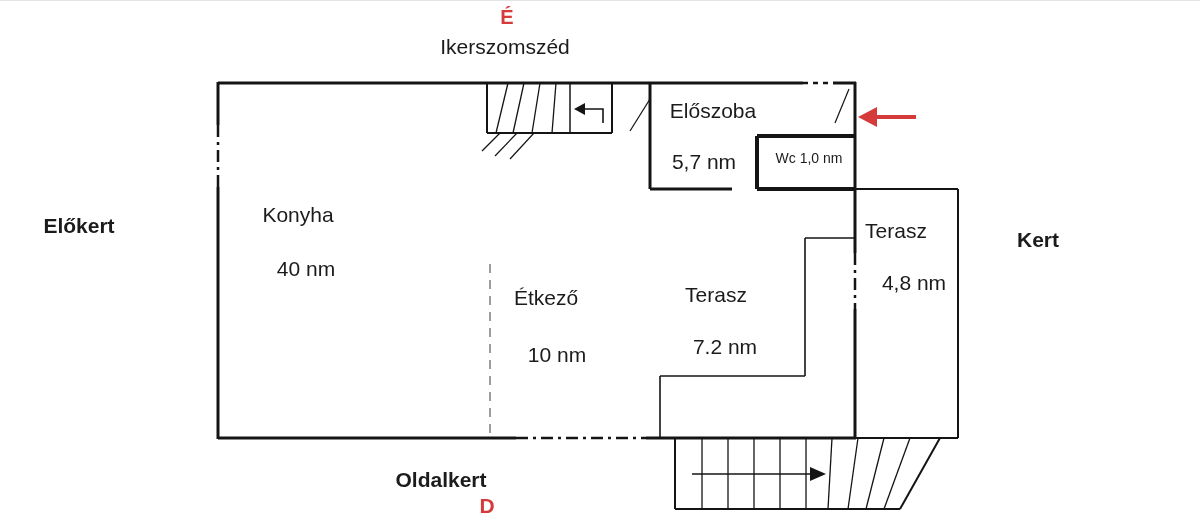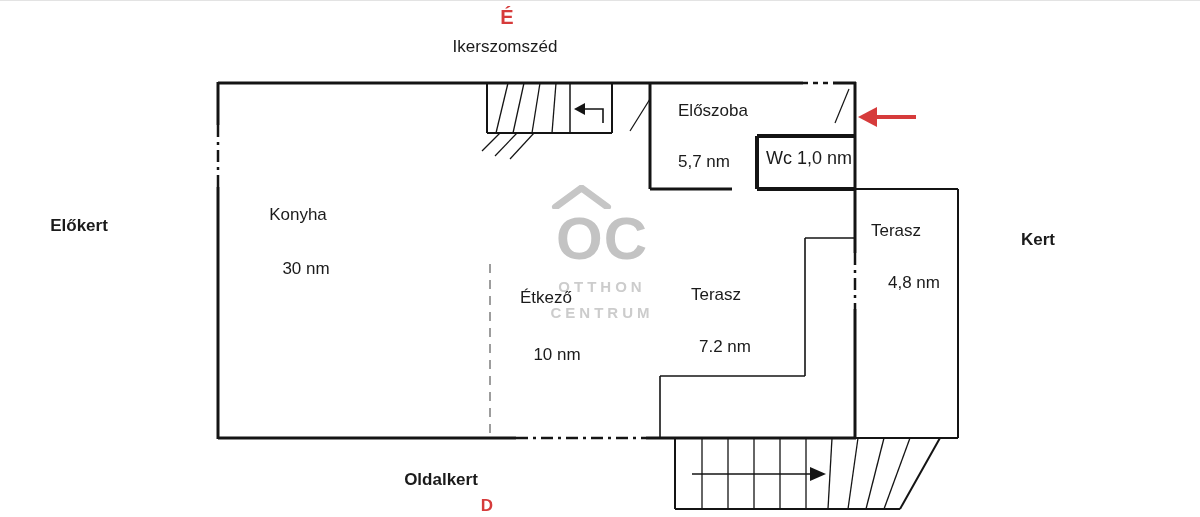--- a/index.html
+++ b/index.html
@@ -4,47 +4,39 @@
 <style>
   html,body{margin:0;padding:0;background:#fff;}
   .stage{
     position:relative;width:1200px;height:517px;background:#ffffff;
     font-family:"Liberation Sans",sans-serif;overflow:hidden;
     border-top:1px solid #e3e3e3;box-sizing:border-box;
   }
   .linework{position:absolute;left:0;top:0;}
   .lbl{
     position:absolute;transform:translate(-50%,-50%);
-    font-size:17px;color:#1b1b1b;white-space:nowrap;z-index:3;
+    font-size:21px;color:#1b1b1b;white-space:nowrap;z-index:3;
   }
   .lbl.bold{font-weight:bold;}
   .lbl.red{color:#d63b3b;font-weight:bold;}
   .lbl.big{font-size:20px;}
-  .lbl.sm{font-size:18px;}
+  .lbl.sm{font-size:14px;}
   .watermark{
     position:absolute;left:602px;top:184px;transform:translateX(-50%);
     text-align:center;z-index:1;user-select:none;
   }
   .wm-roof{display:block;margin:0 auto;position:relative;left:-21px;}
   .wm-oc{font-size:60px;font-weight:bold;line-height:1;letter-spacing:1px;color:#c3c3c3;}
   .wm-line{font-size:15px;font-weight:bold;letter-spacing:4px;color:#cccccc;margin-top:9px;}
 </style>
 </head>
 <body>
 
 <div class="stage">
 
-  <div class="watermark">
-    <svg class="wm-roof" width="64" height="24" viewBox="0 0 64 24">
-      <polyline points="6,22 32,3 58,22" fill="none" stroke="#c6c6c6" stroke-width="7" stroke-linecap="round"></polyline>
-    </svg>
-    <div class="wm-oc">OC</div>
-    <div class="wm-line">OTTHON</div>
-    <div class="wm-line">CENTRUM</div>
-  </div>
 
   <svg class="linework" width="1200" height="517" viewBox="0 0 1200 517" style="z-index:2;">
 
     <g stroke="#141414" fill="none">
 
       <path d="M218 82 H803" stroke-width="3"></path>
       <path d="M803 82 H833" stroke-width="2.5" stroke-dasharray="5 5"></path>
       <path d="M833 82 H856" stroke-width="3"></path>
 
       <path d="M218 81 V124" stroke-width="3"></path>
@@ -137,21 +129,21 @@
   </svg>
 
   <div class="lbl red big" style="left:507px;top:16px">É</div>
   <div class="lbl" style="left:505px;top:46px">Ikerszomszéd</div>
   <div class="lbl bold" style="left:79px;top:225px">Előkert</div>
   <div class="lbl bold" style="left:1038px;top:239px">Kert</div>
   <div class="lbl bold" style="left:441px;top:479px">Oldalkert</div>
   <div class="lbl red" style="left:487px;top:505px">D</div>
 
   <div class="lbl" style="left:298px;top:214px">Konyha</div>
-  <div class="lbl" style="left:306px;top:268px">30 nm</div>
+  <div class="lbl" style="left:306px;top:268px">40 nm</div>
   <div class="lbl" style="left:713px;top:110px">Előszoba</div>
   <div class="lbl" style="left:704px;top:161px">5,7 nm</div>
   <div class="lbl sm" style="left:809px;top:157px">Wc 1,0 nm</div>
   <div class="lbl" style="left:896px;top:230px">Terasz</div>
   <div class="lbl" style="left:914px;top:282px">4,8 nm</div>
   <div class="lbl" style="left:546px;top:297px">Étkező</div>
   <div class="lbl" style="left:557px;top:354px">10 nm</div>
   <div class="lbl" style="left:716px;top:294px">Terasz</div>
   <div class="lbl" style="left:725px;top:346px">7.2 nm</div>
 

